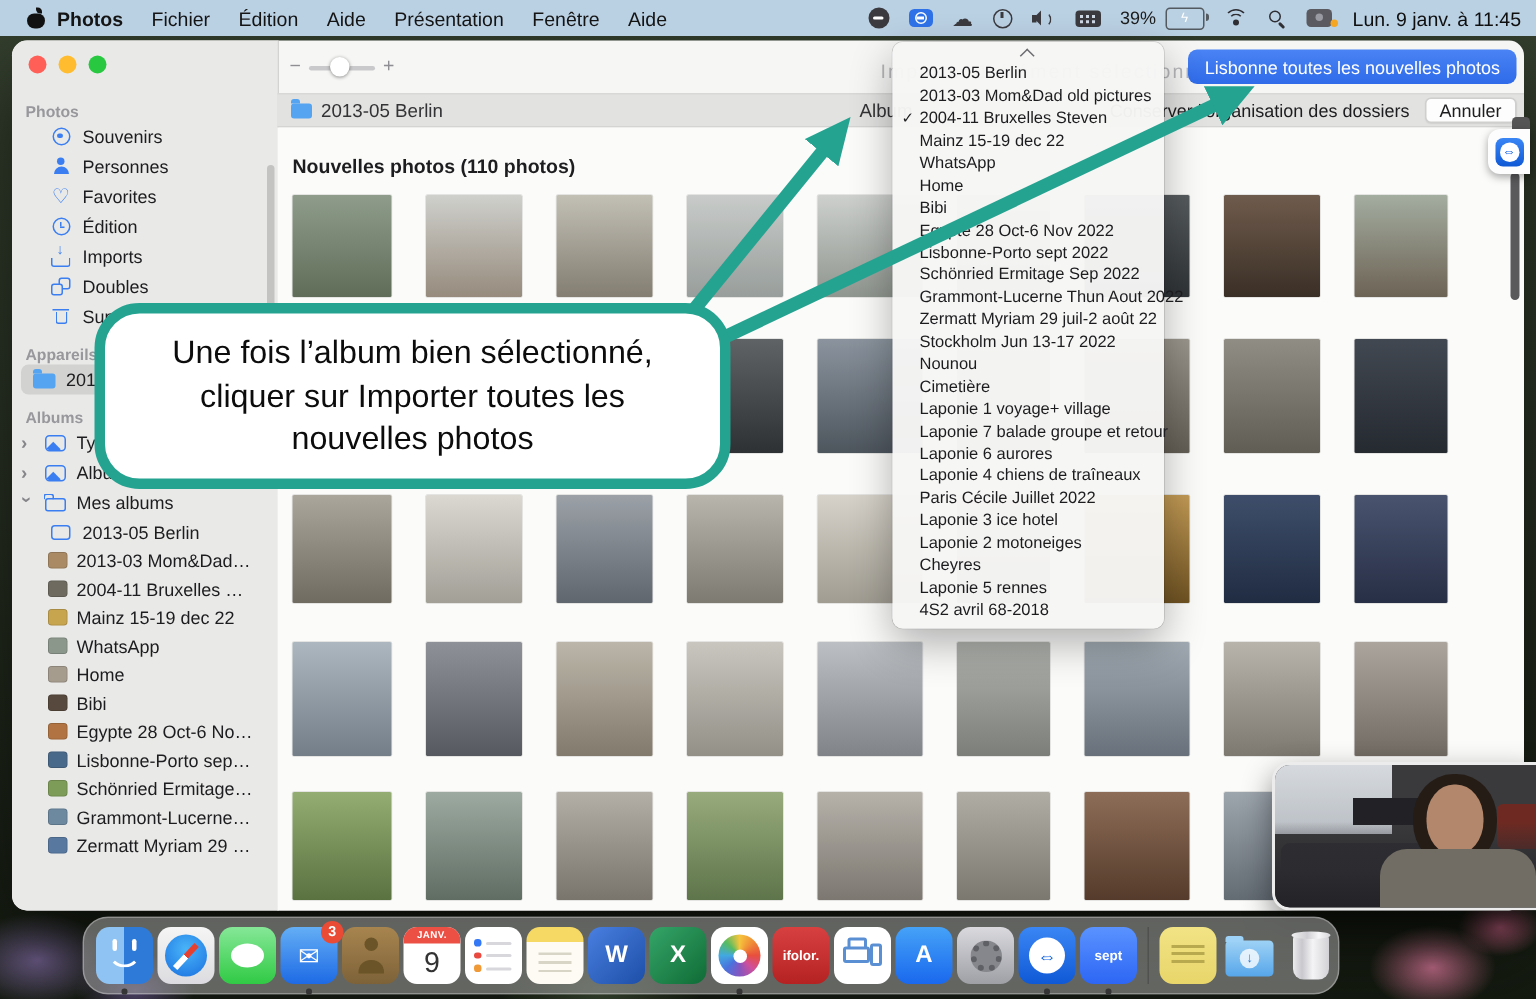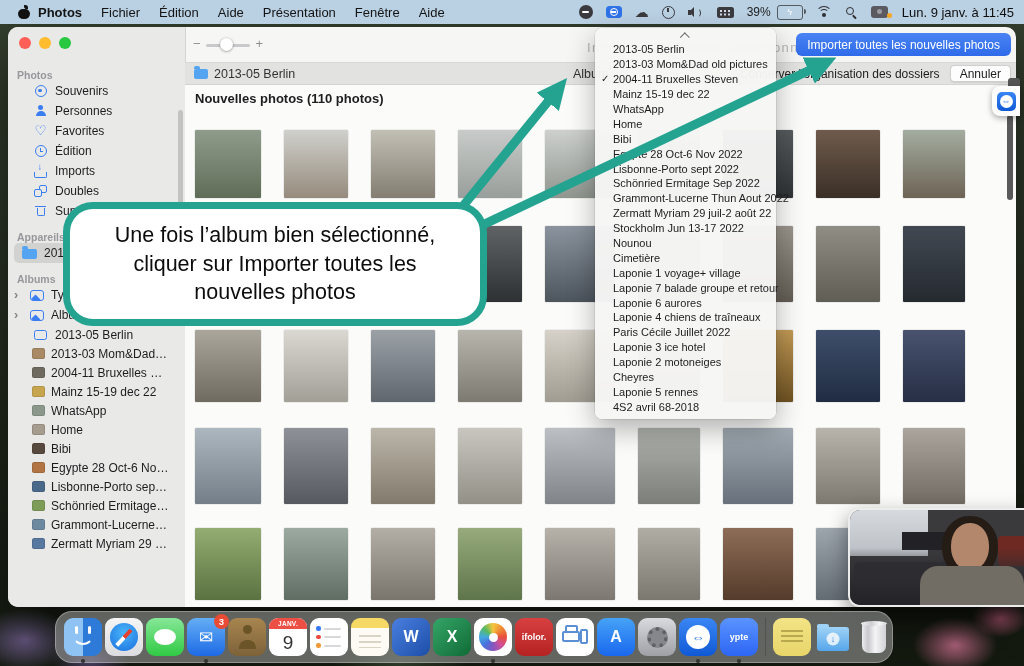--- a/index.html
+++ b/index.html
@@ -113,21 +113,21 @@
   .btn-primary{position:absolute;right:5px;top:6px;height:23px;border:none;border-radius:6px;background:linear-gradient(180deg,#4a83f4,#2f6bea);color:#fff;font-size:12px;padding:0 11px;font-family:"Liberation Sans",sans-serif;}
   .album-bar{position:absolute;top:35px;left:0;right:0;height:23px;background:#e2e2e1;border-top:1px solid #d8d8d7;border-bottom:1px solid #d4d4d3;display:flex;align-items:center;box-sizing:border-box;}
   .ab-left{display:flex;align-items:center;gap:6px;padding-left:9px;font-size:12.5px;color:#333335;}
   .ab-folder{width:14px;height:10px;background:#55a4f1;border-radius:2px;position:relative;}
   .ab-folder::before{content:"";position:absolute;left:0;top:-2.4px;width:5.5px;height:2.8px;background:#55a4f1;border-radius:2px 2px 0 0;}
   .ab-album-lbl{position:absolute;left:388px;top:4px;font-size:12.5px;color:#333335;}
   .ab-right{margin-left:auto;display:flex;align-items:center;gap:10px;padding-right:5px;}
   .keep-org{font-size:12px;color:#1d1d1f;}
   .btn-cancel{height:17px;border:1px solid #cfcfce;border-radius:4px;background:#fdfdfd;font-size:12px;color:#1d1d1f;padding:0 9px;font-family:"Liberation Sans",sans-serif;box-shadow:0 .5px 1px rgba(0,0,0,.08);}
   .content{position:absolute;top:58px;left:0;right:0;bottom:0;background:#fbfbfa;overflow:hidden;border-radius:0 0 10px 0;}
-  .section-title{position:absolute;top:6px;left:10px;font-size:13px;font-weight:700;color:#1d1d1f;margin:0;}
+  .section-title{position:absolute;top:18px;left:10px;font-size:13px;font-weight:700;color:#1d1d1f;margin:0;}
   .grid-row{position:absolute;left:10px;right:14px;display:flex;gap:23px;align-items:stretch;}
   .thumb{border-radius:1px;flex:none;box-shadow:0 0 0 .5px rgba(0,0,0,.12);}
   .v-scroll{position:absolute;right:3px;top:30px;width:6px;height:85px;border-radius:3px;background:#59595c;}
   
   .dropdown{position:absolute;left:595px;top:28px;width:181px;padding:3px 0 5px;background:rgba(246,246,245,.97);border-radius:7px;box-shadow:0 10px 28px rgba(0,0,0,.3),0 0 0 .5px rgba(0,0,0,.15);z-index:30;}
   .dd-chevron{height:11px;display:flex;align-items:center;justify-content:center;}
   .dd-chevron i{width:6px;height:6px;border-left:1.6px solid #6b6b70;border-top:1.6px solid #6b6b70;transform:rotate(45deg) translateY(1px);}
   .dd-row{position:relative;height:14.9px;display:flex;align-items:center;padding-left:18px;font-size:11px;color:#1c1c1e;white-space:nowrap;}
   .dd-check{position:absolute;left:6px;top:1px;font-size:10px;color:#1c1c1e;}
   
@@ -316,20 +316,27 @@
             </span>
             <span class="sb-label">Types de média</span>
           </div>
           <div class="sb-row">
             <span class="sb-chev">›</span>
             <span class="si">
               <span class="ic-shared"></span>
             </span>
             <span class="sb-label">Albums traîneaux</span>
           </div>
+          <div class="sb-row">
+            <span class="sb-chev down">›</span>
+            <span class="si">
+              <span class="ic-folder-albums"></span>
+            </span>
+            <span class="sb-label">Mes albums</span>
+          </div>
           <div class="sb-row child">
             <span class="si">
               <span class="ic-album"></span>
             </span>
             <span class="sb-label">2013-05 Berlin</span>
           </div>
           <div class="sb-row child">
             <span class="sb-thumb" style="background: rgb(169, 138, 100);"></span>
             <span class="sb-label">2013-03 Mom&amp;Dad old pictures</span>
           </div>
@@ -379,21 +386,21 @@
 
     <div class="main">
       <div class="toolbar">
         <div class="zoom-slider">
           <span class="zs-minus">−</span>
           <span class="zs-track"></span>
           <span class="zs-knob"></span>
           <span class="zs-plus">+</span>
         </div>
         <span class="import-sel">Importer 1 élément sélectionné</span>
-        <button class="btn-primary">Importer toutes les nouvelles photos</button>
+        <button class="btn-primary">Lisbonne toutes les nouvelles photos</button>
       </div>
       <div class="album-bar">
         <div class="ab-left">
           <span class="ab-folder"></span>
           <span>2013-05 Berlin</span>
         </div>
         <span class="ab-album-lbl">Album</span>
         <div class="ab-right">
           <span class="keep-org">Conserver l'organisation des dossiers</span>
           <button class="btn-cancel">Annuler</button>
@@ -677,21 +684,21 @@
         </div>
       </div>
       <div class="dock-item">
         <div class="tile teamviewer">
           <span class="tv-circ">⇔</span>
         </div>
         <span class="run-dot"></span>
       </div>
       <div class="dock-item">
         <div class="tile zoom-app">
-          <span class="brandtext">ypte</span>
+          <span class="brandtext">sept</span>
         </div>
         <span class="run-dot"></span>
       </div>
       <span class="dock-div"></span>
       <div class="dock-item">
         <div class="tile stickies">
           <span class="sticky-lines"></span>
         </div>
       </div>
       <div class="dock-item">

